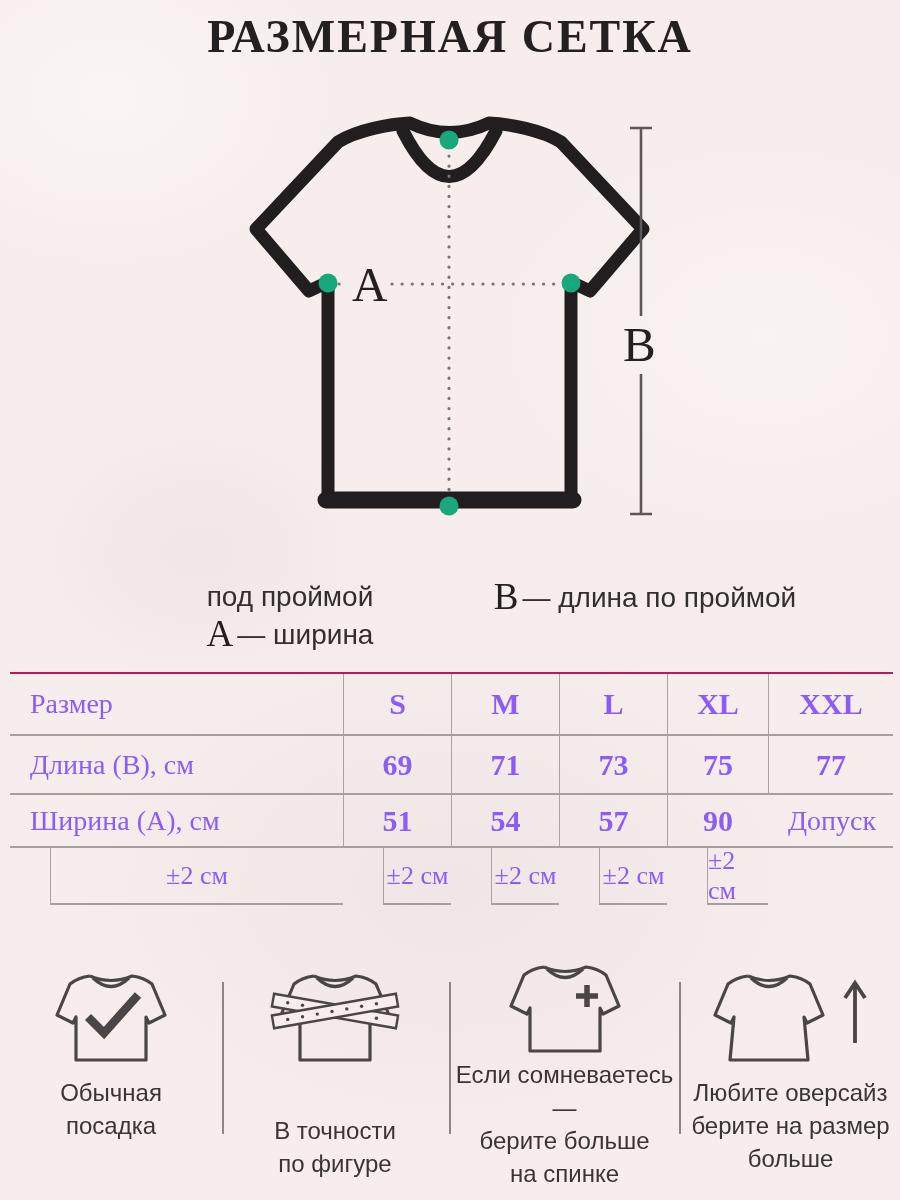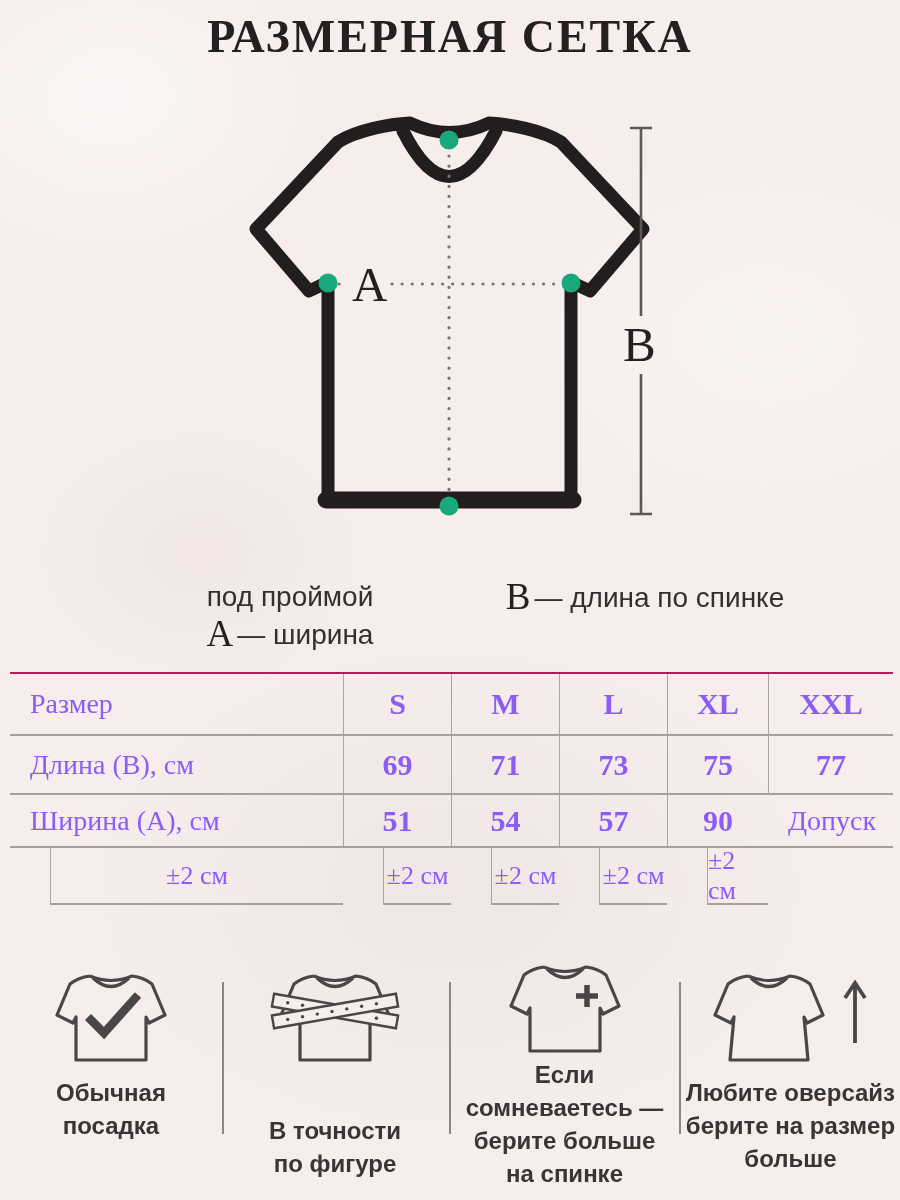--- a/index.html
+++ b/index.html
@@ -59,21 +59,20 @@
   }
   .t-cell.t-sep { border-left:1.5px solid #aaa3a5; }
   .t-cell.t-label { justify-content:flex-start; padding-left:20px; font-size:28px; }
   .t-cell.t-strong { font-weight:700; font-size:30px; }
   .t-cell.t-tol { font-size:26px;margin-left:40px; }
 
   
   .fit-guide {
     top:960px; left:0; width:900px; height:230px;
     display:flex;
-    font-weight:bold;
   }
   .fit-col { display:flex; flex-direction:column; align-items:center; }
   .fit-col.c1 { width:223px; }
   .fit-col.c2 { width:227px;gap:38px; }
   .fit-col.c3 { width:234px; }
   .fit-col.c4 { width:220px; }
   .fit-icon-wrap { height:116px; display:flex; align-items:center; justify-content:center; }
   .fit-caption { text-align:center; font-size:24px; line-height:33px; color:#393435; }
   .vdiv {
     width:2px; background:#8d8688;
@@ -120,21 +119,21 @@
 </svg>
 
 <div class="abs legend-a">
   <div class="legend-line">под проймой</div>
   <div class="legend-line">
     <span class="legend-letter">A</span><span>— ширина</span>
   </div>
 </div>
 <div class="abs legend-b">
   <div class="legend-line">
-    <span class="legend-letter">B</span><span>— длина по спинке</span>
+    <span class="legend-letter">B</span><span>— длина по проймой</span>
   </div>
 </div>
 
 <div class="abs size-table">
 
   <div class="t-cell t-label">Размер</div>
   <div class="t-cell t-sep t-strong">S</div>
   <div class="t-cell t-sep t-strong">M</div>
   <div class="t-cell t-sep t-strong">L</div>
   <div class="t-cell t-sep t-strong">XL</div>

